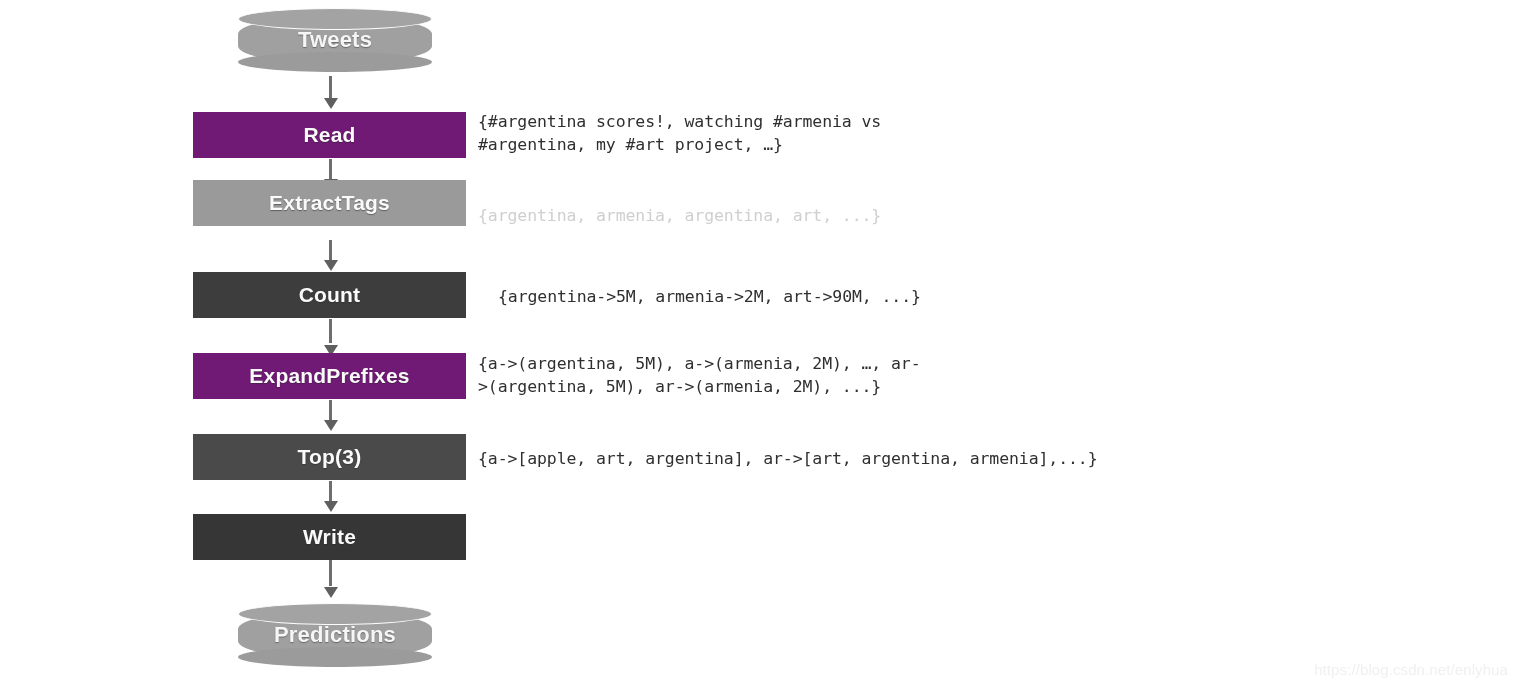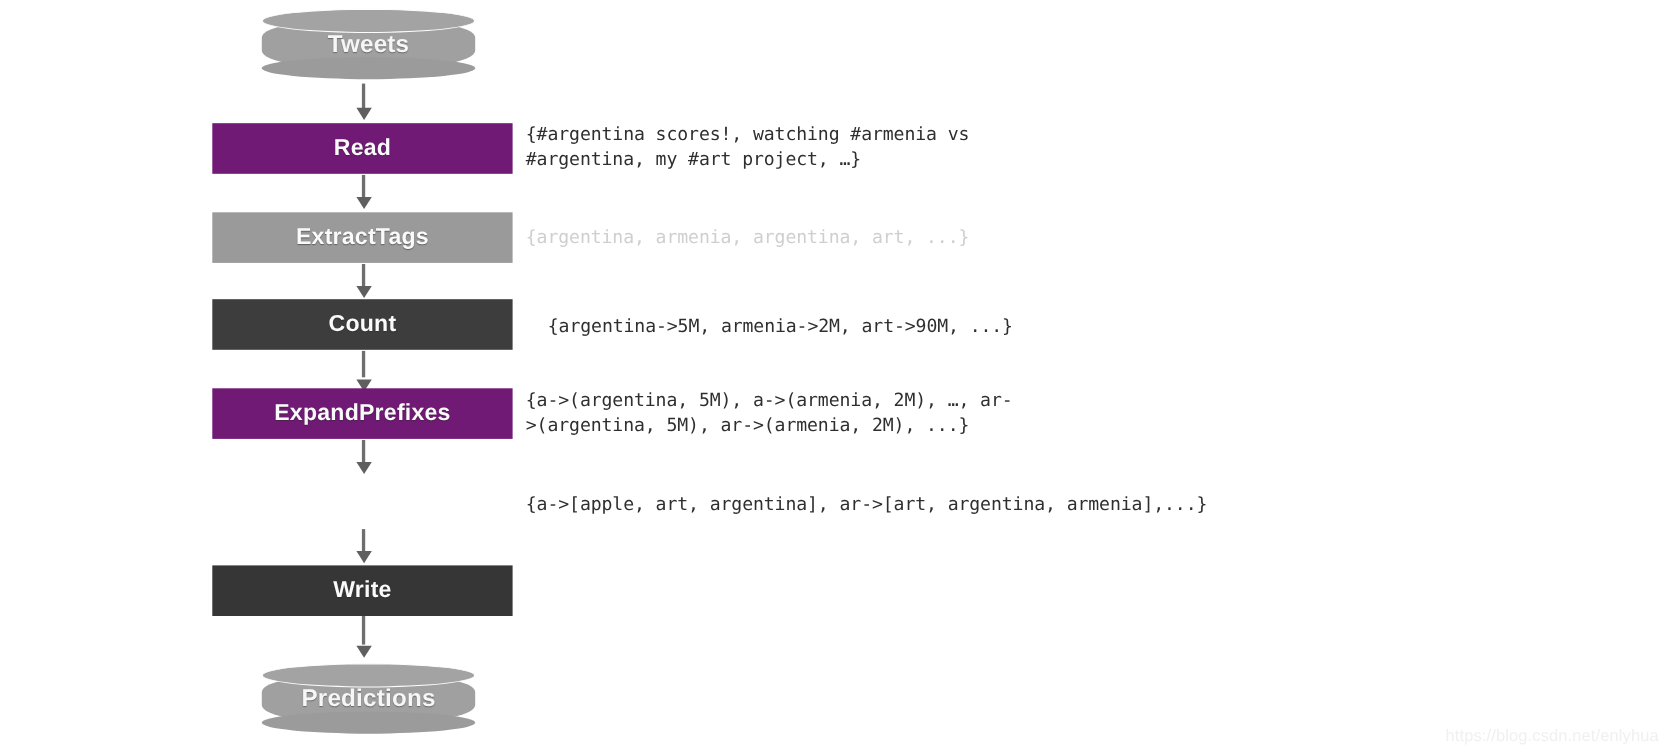--- a/index.html
+++ b/index.html
@@ -166,21 +166,21 @@
     <span class="box-label">Read</span>
   </div>
   <div class="note" style="top:110px;">{#argentina scores!, watching #armenia vs
 #argentina, my #art project, …}</div>
 
   <div class="arrow" style="top:159px; height:31px;">
     <div class="stem" style="height:21px;"></div>
     <div class="head"></div>
   </div>
 
-  <div class="box shade-mid" style="top:193px;">
+  <div class="box shade-mid" style="top:180px;">
     <span class="box-label">ExtractTags</span>
   </div>
   <div class="note faded" style="top:204px;">{argentina, armenia, argentina, art, ...}</div>
 
   <div class="arrow" style="top:240px; height:31px;">
     <div class="stem" style="height:21px;"></div>
     <div class="head"></div>
   </div>
 
   <div class="box shade-dark" style="top:272px;">
@@ -197,20 +197,23 @@
     <span class="box-label">ExpandPrefixes</span>
   </div>
   <div class="note" style="top:352px;">{a-&gt;(argentina, 5M), a-&gt;(armenia, 2M), …, ar-
 &gt;(argentina, 5M), ar-&gt;(armenia, 2M), ...}</div>
 
   <div class="arrow" style="top:400px; height:31px;">
     <div class="stem" style="height:21px;"></div>
     <div class="head"></div>
   </div>
 
+  <div class="box shade-mdark" style="top:434px;">
+    <span class="box-label">Top(3)</span>
+  </div>
   <div class="note" style="top:447px;">{a-&gt;[apple, art, argentina], ar-&gt;[art, argentina, armenia],...}</div>
 
   <div class="arrow" style="top:481px; height:31px;">
     <div class="stem" style="height:21px;"></div>
     <div class="head"></div>
   </div>
 
   <div class="box shade-darker" style="top:514px;">
     <span class="box-label">Write</span>
   </div>

